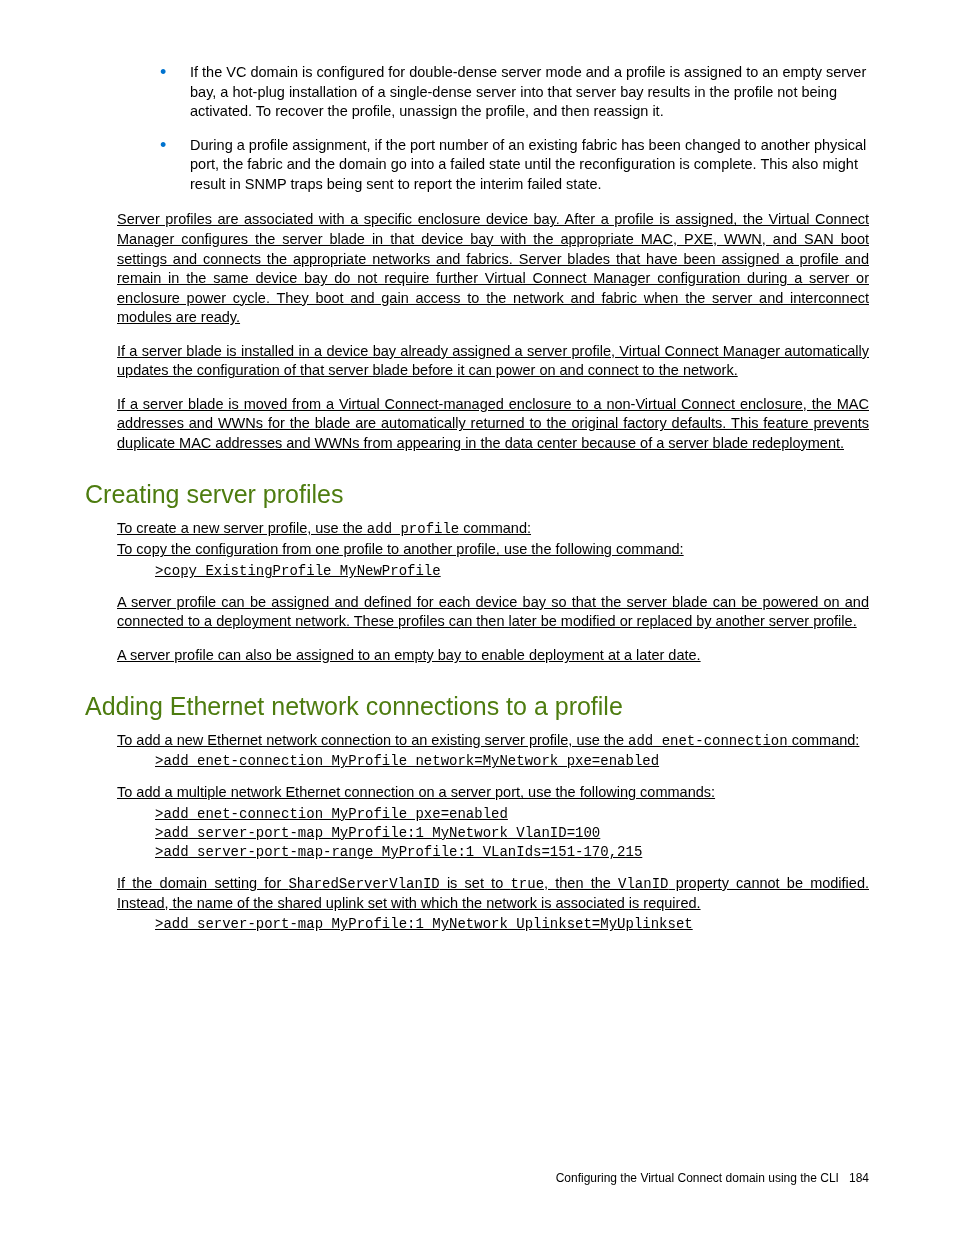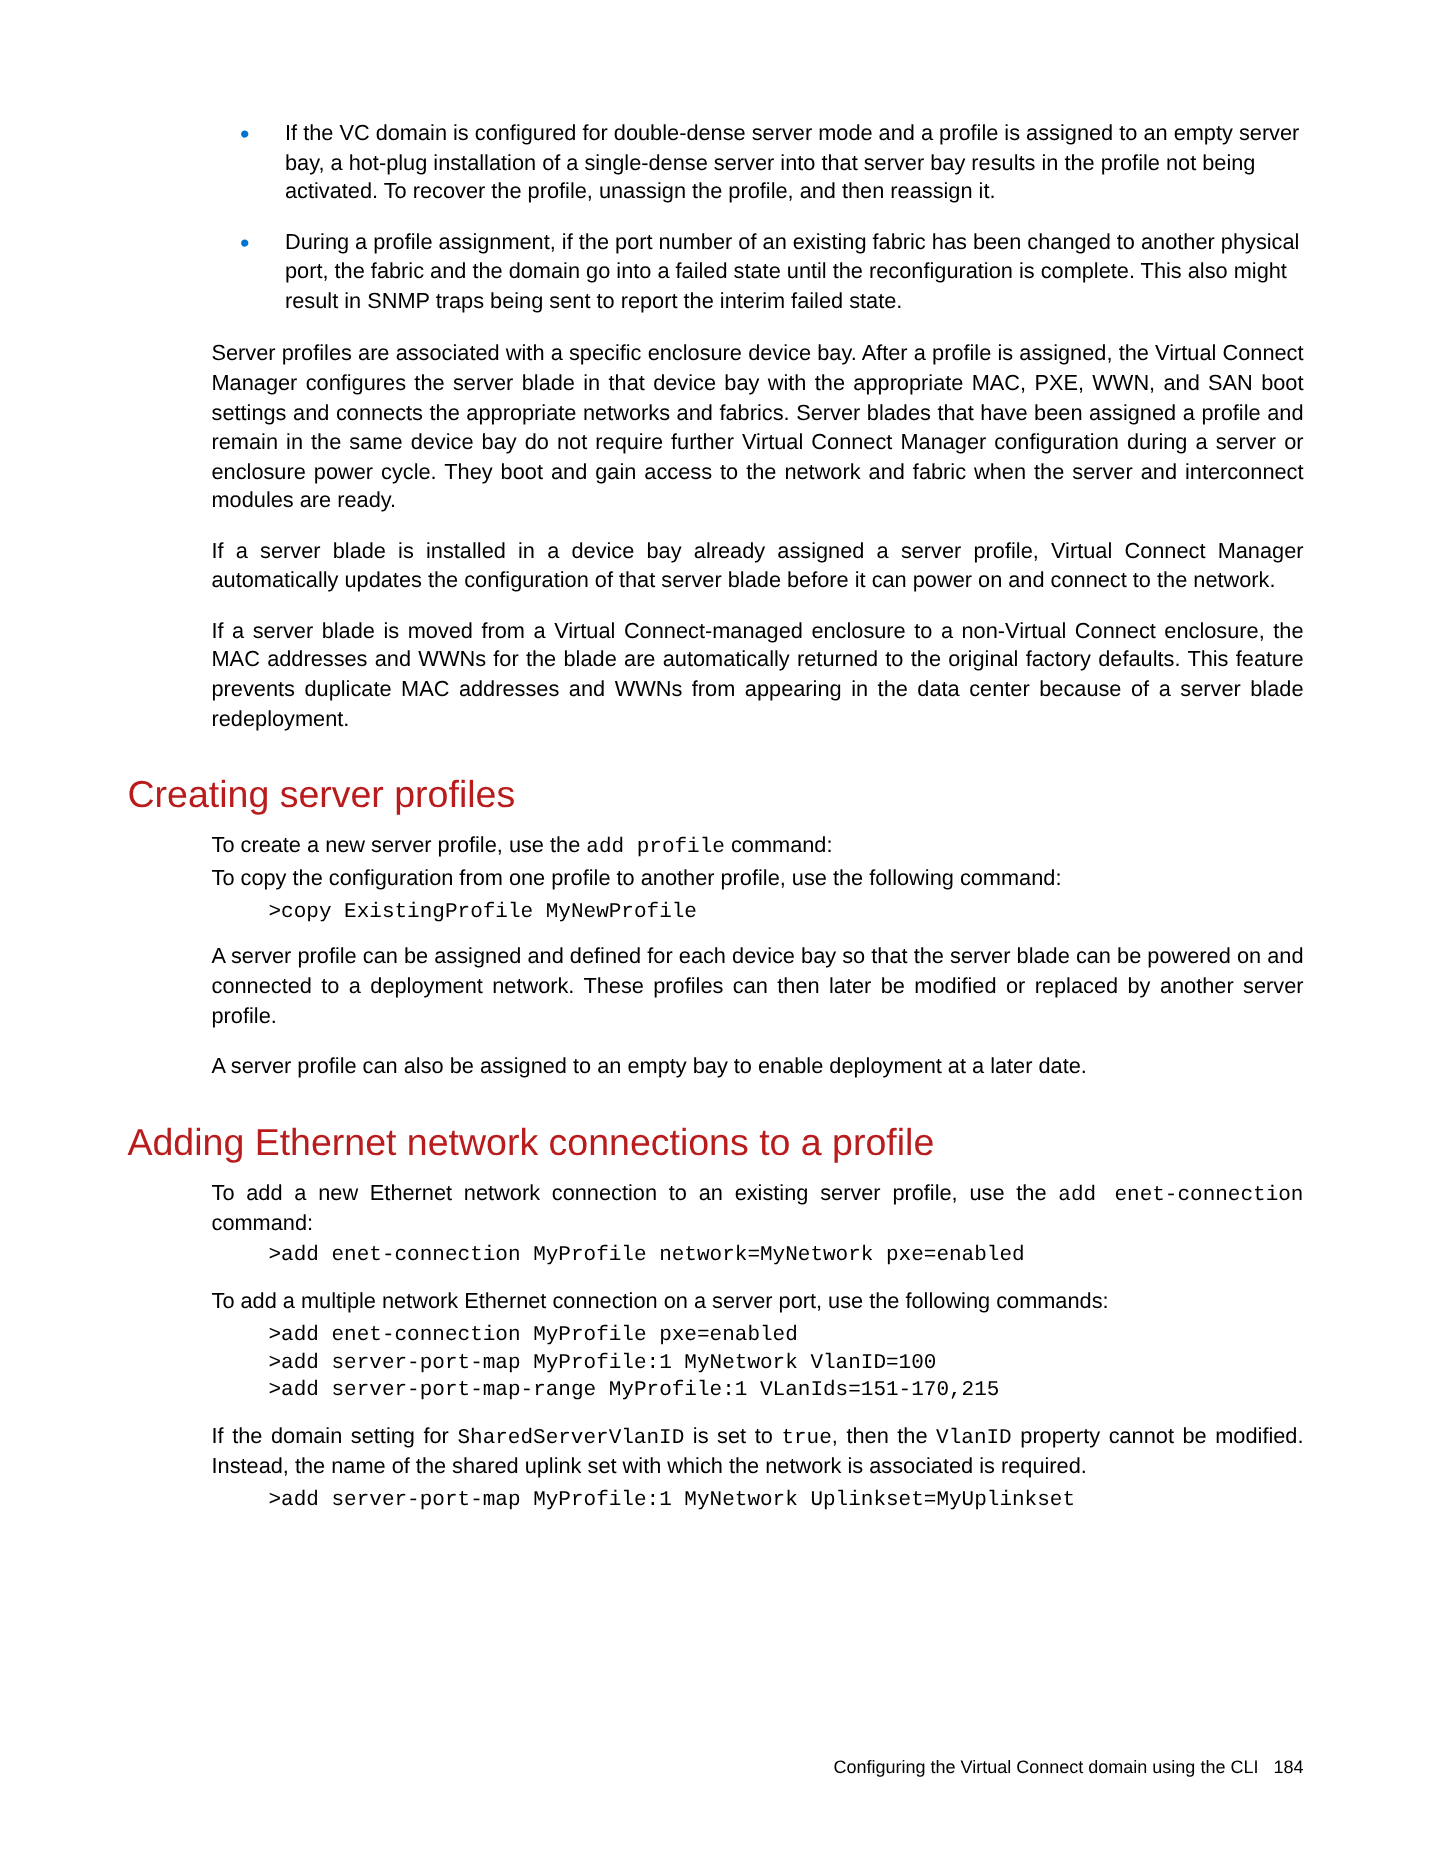--- a/index.html
+++ b/index.html
@@ -7,21 +7,21 @@
     padding: 0;
     font-family: Arial, Helvetica, sans-serif;
     color: #000;
     background: #fff;
     width: 954px;
     height: 1235px;
     position: relative;
     box-sizing: border-box;
   }
   .page {
-    padding: 80px 85px 60px 85px;
+    padding: 63px 85px 60px 85px;
   }
   ul.bullets {
     list-style: none;
     padding: 0;
     margin: 0 0 16px 0;
   }
   ul.bullets li {
     position: relative;
     padding-left: 105px;
     margin-bottom: 14px;
@@ -31,32 +31,33 @@
   ul.bullets li::before {
     content: "•";
     position: absolute;
     left: 75px;
     top: 0;
     color: #0073cf;
     font-size: 18px;
     line-height: 1;
   }
   .body-indent {
-    margin-left: 56px;
+    margin-left: 32px;
+    text-decoration: underline;
   }
   p.para {
     font-size: 14.5px;
     line-height: 1.35;
     margin: 0 0 14px 0;
     text-align: justify;
   }
   h2.section {
     font-family: Arial, Helvetica, sans-serif;
     font-weight: 300;
-    color: #b91c1c;
+    color: #4d7c0f;
     font-size: 25px;
     margin: 26px 0 10px 0;
   }
   .code-inline {
     font-family: "Courier New", monospace;
     font-size: 14px;
   }
   .cmd-block {
     font-family: "Courier New", monospace;
     font-size: 14px;

